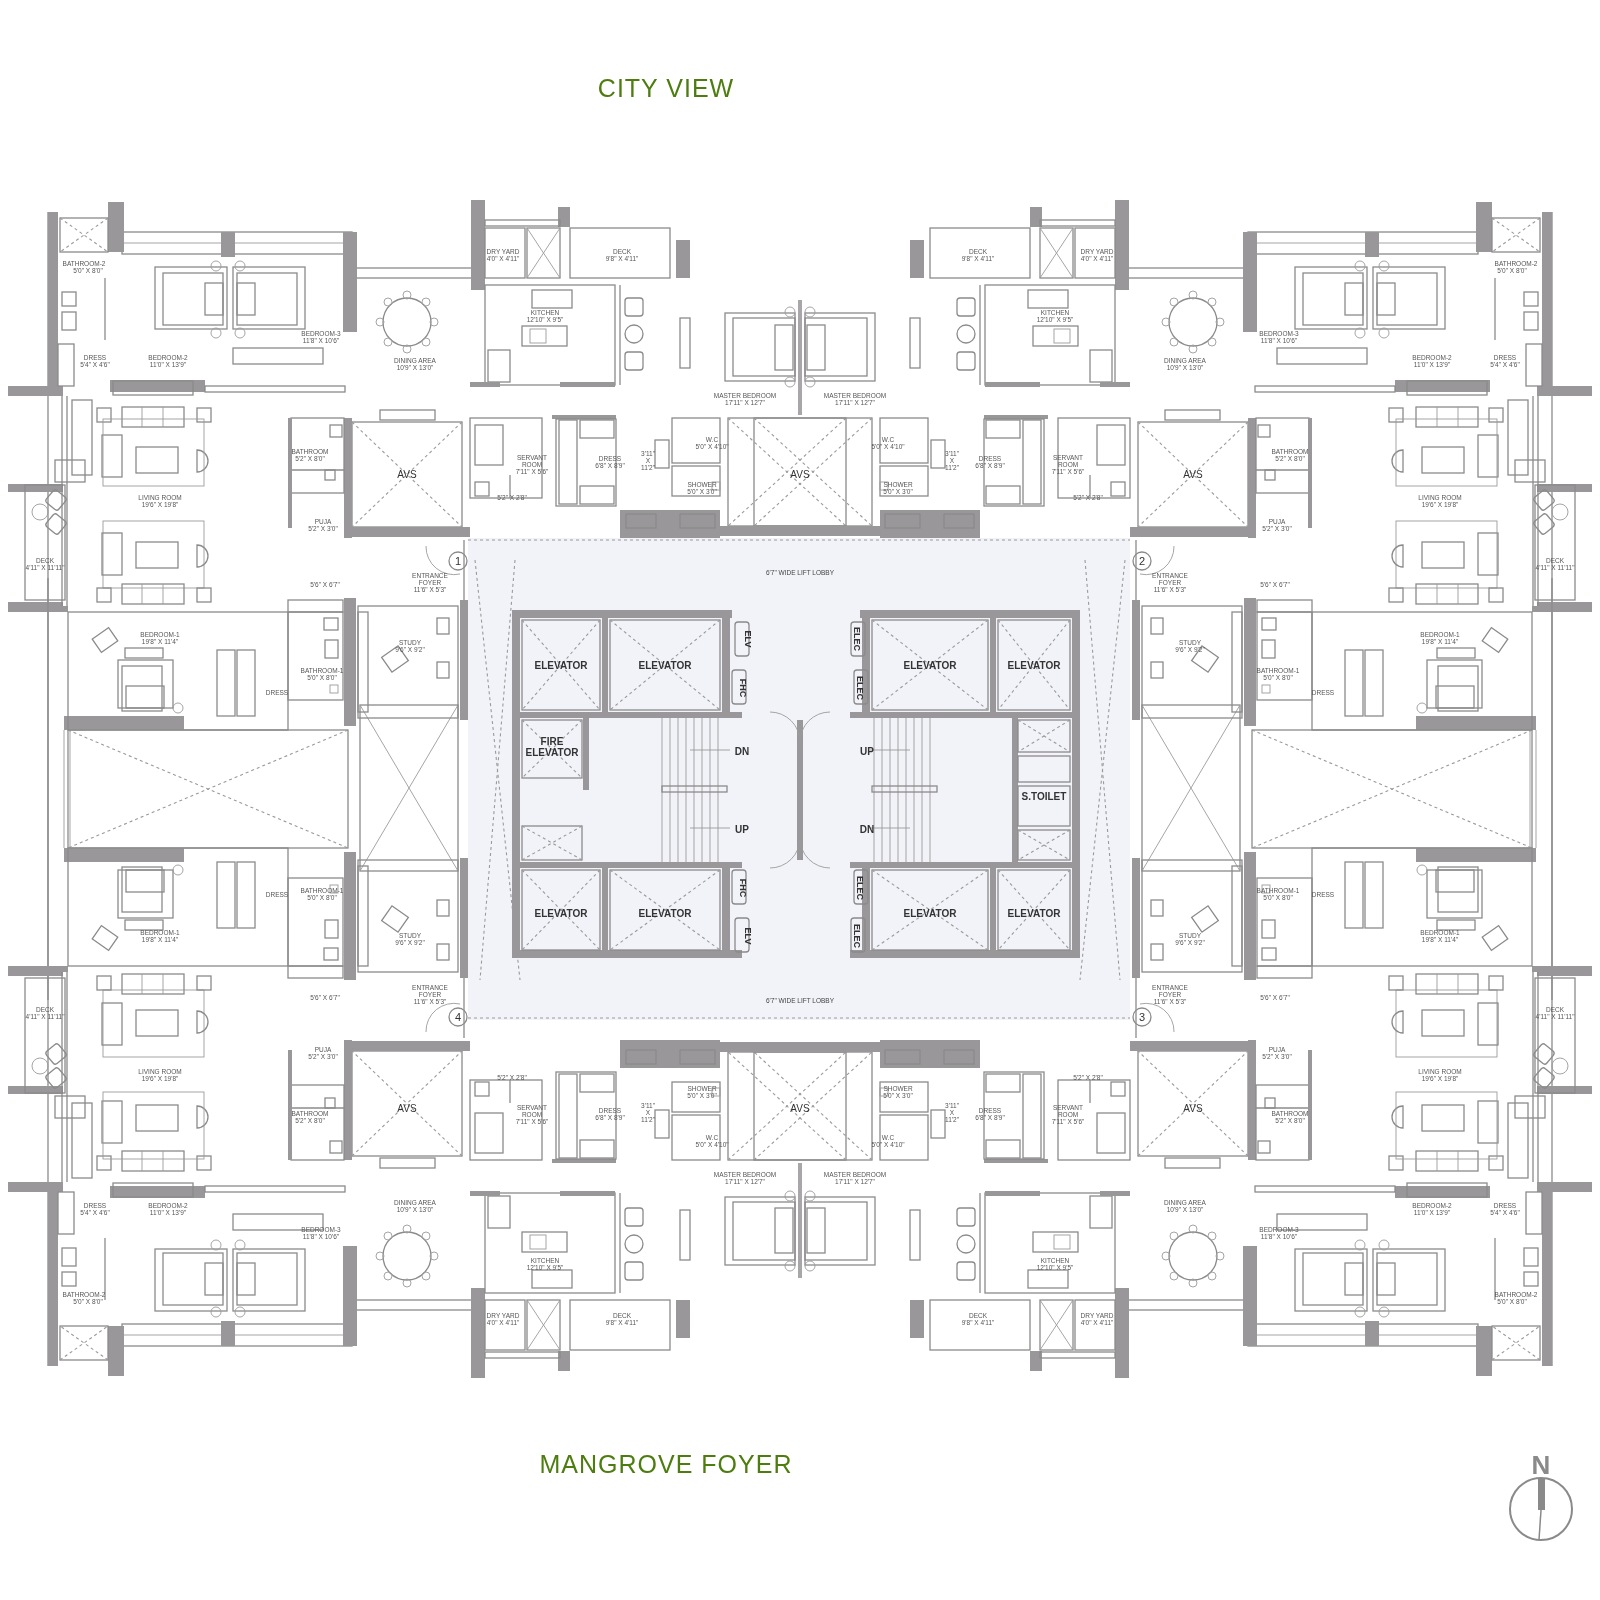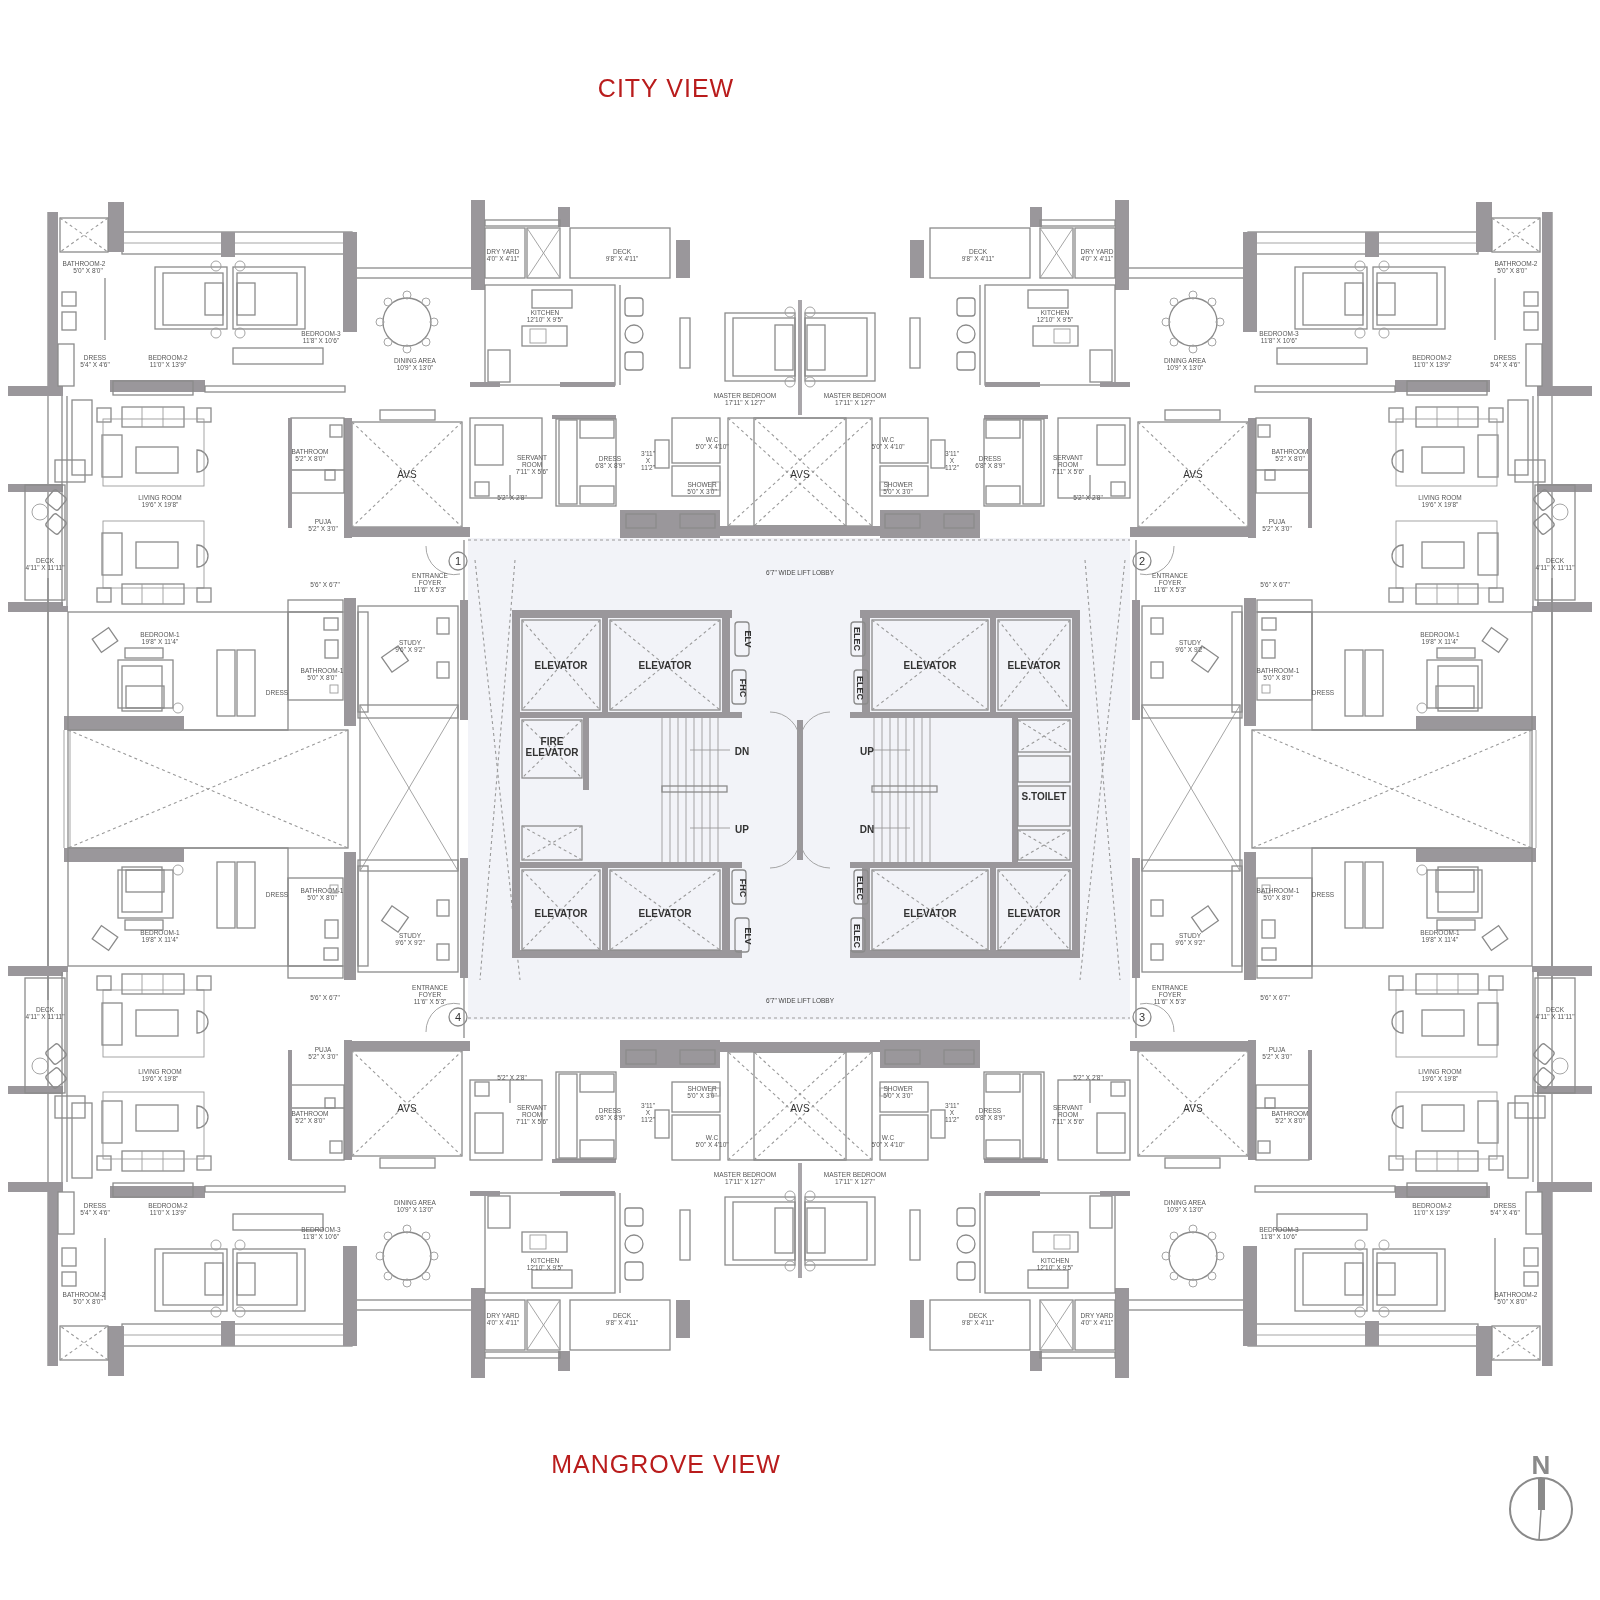--- a/index.html
+++ b/index.html
@@ -1,17 +1,17 @@
 <!DOCTYPE html>
 <html><head>
 <meta charset="utf-8">
 <style>
   html, body { margin:0; padding:0; background:#ffffff; }
   body { width:1600px; height:1600px; position:relative; overflow:hidden; font-family:"Liberation Sans", sans-serif; }
-  .view-title { position:absolute; left:0; width:1332px; text-align:center; font-size:25px; letter-spacing:1px; color:#b91c1c; font-family:"Liberation Sans", sans-serif; }
+  .view-title { position:absolute; left:0; width:1332px; text-align:center; font-size:25px; letter-spacing:1px; color:#4d7c0f; font-family:"Liberation Sans", sans-serif; }
   #title-top { top:74px; }
   #title-bottom { top:1450px; }
   svg#plan { position:absolute; left:0; top:0; }
   .wall { fill:#9a979b; }
   .wall2 { fill:#a9a6aa; }
   .ln { stroke:#8b8b8b; stroke-width:1.3; fill:none; }
   .ln-thin { stroke:#9b9b9b; stroke-width:0.9; fill:none; }
   .dash { stroke:#9a9a9a; stroke-width:1.1; stroke-dasharray:3 3; fill:none; }
   .lobby { fill:#f2f3f8; }
   .room-label { font-family:"Liberation Sans", sans-serif; font-size:6.5px; fill:#555; text-anchor:middle; }
@@ -19,21 +19,21 @@
   .avs-label { font-family:"Liberation Sans", sans-serif; font-size:10px; fill:#333; text-anchor:middle; }
   .lobby-label { font-family:"Liberation Sans", sans-serif; font-size:6.5px; fill:#444; text-anchor:middle; }
   .unit-num { font-family:"Liberation Sans", sans-serif; font-size:11px; fill:#333; text-anchor:middle; }
   .compass-n { font-family:"Liberation Sans", sans-serif; font-size:26px; fill:#8a8a8a; font-weight:bold; text-anchor:middle; }
   .vlabel { font-family:"Liberation Sans", sans-serif; font-size:9px; fill:#333; text-anchor:middle; font-weight:bold; }
 </style>
 </head>
 <body>
 
 <div id="title-top" class="view-title">CITY VIEW</div>
-<div id="title-bottom" class="view-title">MANGROVE VIEW</div>
+<div id="title-bottom" class="view-title">MANGROVE FOYER</div>
 
 <svg id="plan" width="1600" height="1600" viewBox="0 0 1600 1600" xmlns="http://www.w3.org/2000/svg">
   <defs>
 
     <g id="unit">
 
       <line class="ln" x1="48" y1="212" x2="48" y2="1000"></line>
 
       <rect class="ln" x="122" y="232" width="230" height="22"></rect>
       <line class="ln-thin" x1="122" y1="243" x2="352" y2="243"></line>

